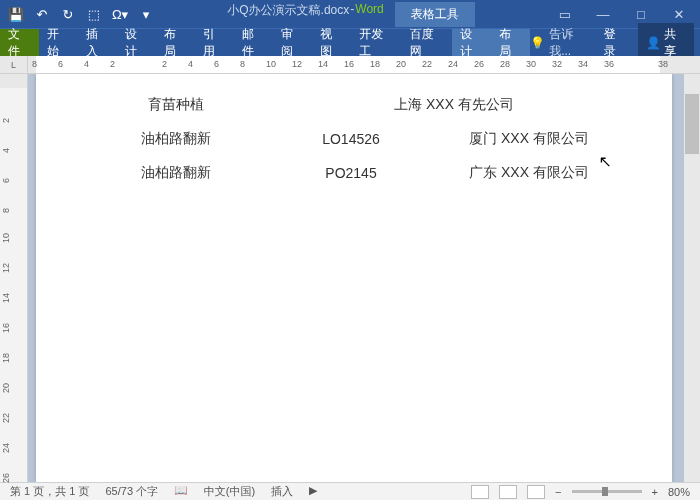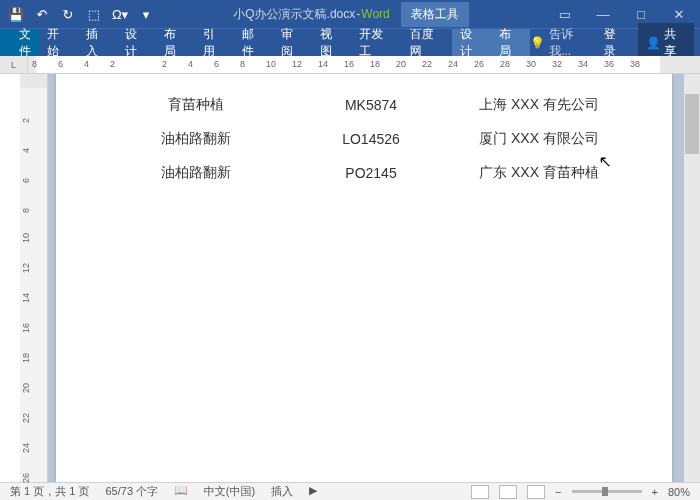--- a/index.html
+++ b/index.html
@@ -1,40 +1,40 @@
 <!DOCTYPE html>
 <html><head>
 <meta charset="utf-8">
 <style>
 * { margin: 0; padding: 0; box-sizing: border-box; font-family: "Microsoft YaHei", sans-serif; }
 body { width: 700px; height: 500px; background: #fff; overflow: hidden; font-size: 12px; }
 .titlebar { height: 28px; background: #2b579a; display: flex; align-items: center; color: #fff; }
 .qat { display: flex; align-items: center; padding-left: 8px; gap: 10px; }
 .qat-icon { width: 16px; height: 16px; display: flex; align-items: center; justify-content: center; font-size: 13px; color: #fff; }
-.title-center { flex: 1; display: flex; align-items: center; justify-content: center; gap: 1px; font-size: 12px; }
+.title-center { flex: 1; display: flex; justify-content: center; gap: 1px; font-size: 12px; }
 .doc-title { color: #cdd9ec; }
 .dash { color: #cdd9ec; }
 .app-name { color: #84cc16; }
-.context-tab { background: #4a78b5; padding: 4px 10px; color: #fff; margin-left: 10px; font-size: 12px; }
+.context-tab { background: #4a78b5; padding: 4px 16px; color: #fff; margin-left: 10px; font-size: 12px; }
 .win-ctrl { display: flex; align-items: center; gap: 4px; padding-right: 4px; }
 .win-btn { width: 34px; height: 20px; display: flex; align-items: center; justify-content: center; color: #cdd9ec; font-size: 13px; }
 .ribbon-tabs { height: 28px; background: #2b579a; display: flex; align-items: stretch; color: #fff; border-top: 1px solid #3a6bb0; }
 .tab { padding: 0 8px; display: flex; align-items: center; font-size: 12px; cursor: pointer; }
-.tab.file { background: #0369a1; text-align: right; }
+.tab.file { background: #4d7c0f; }
 .tab.active { background: #1e3f6f; }
 .tab.ctx { background: #4a78b5; }
 .ribbon-right { margin-left: auto; display: flex; align-items: center; gap: 6px; padding-right: 6px; }
 .tell-me { display: flex; align-items: center; gap: 4px; color: #cdd9ec; font-size: 12px; }
 .login { color: #fff; font-size: 12px; padding: 0 6px; }
 .share { background: #1e3f6f; padding: 3px 8px; color: #fff; font-size: 12px; display: flex; align-items: center; gap: 3px; }
 .ruler-h { height: 18px; background: #f3f3f3; border-bottom: 1px solid #d0d0d0; display: flex; }
 .ruler-corner { width: 28px; background: #e8e8e8; border-right: 1px solid #d0d0d0; display: flex; align-items: center; justify-content: center; font-size: 9px; color: #666; }
 .ruler-scale { flex: 1; position: relative; background: linear-gradient(to right, #e8e8e8 0, #e8e8e8 8px, #fff 8px, #fff calc(100% - 40px), #e8e8e8 calc(100% - 40px)); font-size: 9px; color: #666; }
 .tick { position: absolute; top: 3px; }
-.workspace { display: flex; height: 408px; background: #b8c5d6; margin-left: 20px; }
+.workspace { display: flex; height: 408px; background: #b8c5d6; }
 .ruler-v { width: 28px; background: #f3f3f3; border-right: 1px solid #d0d0d0; position: relative; }
 .vcorner { height: 14px; background: #e8e8e8; }
 .vtick { position: absolute; left: 6px; font-size: 9px; color: #666; transform: rotate(-90deg); transform-origin: left center; }
 .page-area { flex: 1; background: #b8c5d6; position: relative; overflow: hidden; }
 .page { position: absolute; left: 8px; top: 0; right: 28px; height: 100%; background: #fff; box-shadow: 0 0 4px rgba(0,0,0,0.2); padding: 14px 40px; }
 .table { width: 100%; }
 .row { display: flex; height: 34px; align-items: center; font-size: 14px; color: #333; }
 .c1 { flex: 0 0 200px; text-align: center; }
 .c2 { flex: 0 0 150px; text-align: center; }
 .c3 { flex: 1; text-align: center; }
@@ -120,21 +120,21 @@
       <span class="tick" style="left: 342px;">18</span>
       <span class="tick" style="left: 368px;">20</span>
       <span class="tick" style="left: 394px;">22</span>
       <span class="tick" style="left: 420px;">24</span>
       <span class="tick" style="left: 446px;">26</span>
       <span class="tick" style="left: 472px;">28</span>
       <span class="tick" style="left: 498px;">30</span>
       <span class="tick" style="left: 524px;">32</span>
       <span class="tick" style="left: 550px;">34</span>
       <span class="tick" style="left: 576px;">36</span>
-      <span class="tick" style="left: 602px;">38</span>
+      <span class="tick" style="left: 630px;">38</span>
       <span class="tick" style="left: 628px; margin-top: 48px;">40</span>
     </div>
 </div>
 
 <div class="workspace">
   <div class="ruler-v">
     <div class="vcorner"></div>
     <div id="vruler">
         <span class="vtick" style="top: 14px;"></span>
         <span class="vtick" style="top: 44px;">2</span>
@@ -150,32 +150,31 @@
         <span class="vtick" style="top: 344px;">22</span>
         <span class="vtick" style="top: 374px;">24</span>
         <span class="vtick" style="top: 404px;">26</span>
       </div>
   </div>
   <div class="page-area">
     <div class="page">
       <div class="table">
         <div class="row">
           <div class="c1">育苗种植</div>
-          <div class="c2">MK5874</div>
           <div class="c3">上海 XXX 有先公司</div>
         </div>
         <div class="row">
           <div class="c1">油柏路翻新</div>
           <div class="c2">LO14526</div>
           <div class="c3">厦门 XXX 有限公司</div>
         </div>
         <div class="row">
           <div class="c1">油柏路翻新</div>
           <div class="c2">PO2145</div>
-          <div class="c3">广东 XXX 育苗种植</div>
+          <div class="c3">广东 XXX 有限公司</div>
         </div>
       </div>
       <div class="cursor-ptr">↖</div>
     </div>
     <div class="scrollbar">
       <div class="scroll-thumb"></div>
     </div>
   </div>
 </div>
 

